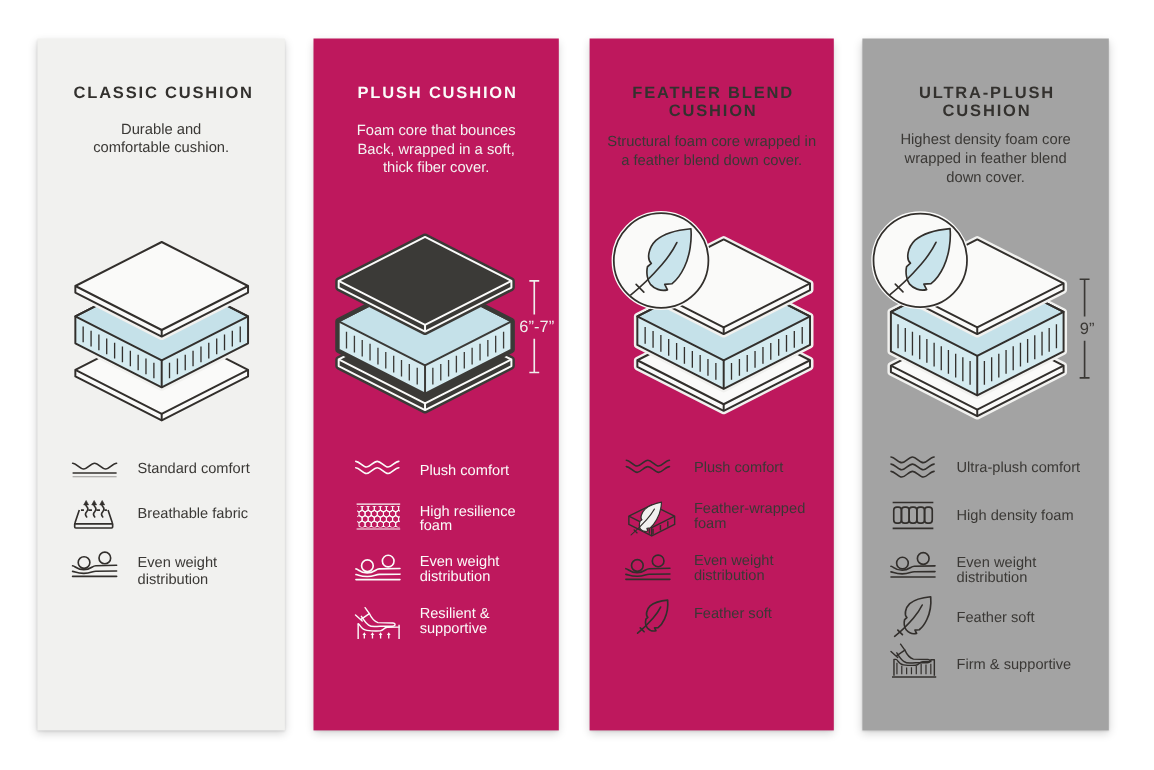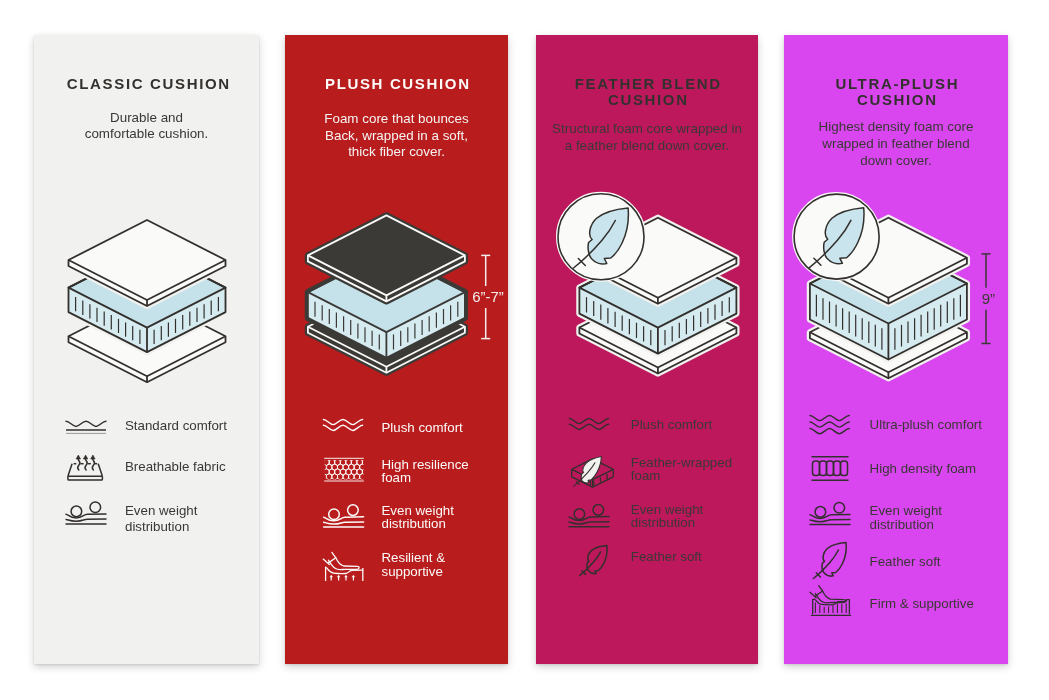--- a/index.html
+++ b/index.html
@@ -70,21 +70,21 @@
       <text x="91" y="436" font-size="13.3" fill="#3a3835" text-anchor="start">Breathable fabric</text>
       <circle cx="42.4" cy="476.4" r="5.3" fill="none" stroke="#322f2c" stroke-width="1.5"></circle>
       <circle cx="61.3" cy="472.2" r="5.3" fill="none" stroke="#322f2c" stroke-width="1.5"></circle>
       <path d="M32,479.3 c2.5,0.3 3.5,3.6 10.2,3.6 c6.5,0 7.5,-3.6 11,-3.6 L72,478.9" fill="none" stroke="#322f2c" stroke-width="1.5" stroke-linecap="round"></path>
       <path d="M32,484.4 c2.5,0.2 3.5,1.8 10.2,1.8 c6.5,0 7.5,-1.9 11,-1.9 L72,484.1" fill="none" stroke="#322f2c" stroke-width="1.5" stroke-linecap="round"></path>
       <line x1="32" y1="489" x2="72" y2="489" stroke="#322f2c" stroke-width="1.5" stroke-linecap="round"></line>
       <text x="91" y="480.3" font-size="13.3" fill="#3a3835" text-anchor="start">Even weight</text>
       <text x="91" y="496.3" font-size="13.3" fill="#3a3835" text-anchor="start">distribution</text>
     </svg>
   </div>
-<div class="card" style="left:285px;width:223px;background:#b91c1c">
+<div class="card" style="left:285px;width:223px;background:#be185d">
     <svg width="223" height="629" viewBox="0 0 223 629" font-family="Liberation Sans, sans-serif">
       <text x="112.8" y="54" font-size="15" fill="#fbfbfa" text-anchor="middle" font-weight="bold" letter-spacing="1.65">PLUSH CUSHION</text>
       <text x="111.5" y="88" font-size="13.4" fill="#f4f4f2" text-anchor="middle">Foam core that bounces</text>
       <text x="111.5" y="105" font-size="13.4" fill="#f4f4f2" text-anchor="middle">Back, wrapped in a soft,</text>
       <text x="111.5" y="121" font-size="13.4" fill="#f4f4f2" text-anchor="middle">thick fiber cover.</text>
       <path d="M101.4,251.8 L179.9,291.8 L179.9,297.8 L101.4,337.8 L22.9,297.8 L22.9,291.8 Z" fill="#3b3a37" stroke="#3b3a37" stroke-width="6.3" stroke-linejoin="round"></path>
       <path d="M101.4,251.8 L179.9,291.8 L179.9,297.8 L101.4,337.8 L22.9,297.8 L22.9,291.8 Z" fill="#3b3a37" stroke="#fbfbfa" stroke-width="1.8" stroke-linejoin="round"></path>
       <path d="M22.9,291.8 L101.4,331.8 L179.9,291.8" fill="none" stroke="#fbfbfa" stroke-width="1.8" stroke-linejoin="round"></path>
       <path d="M101.4,331.8 L101.4,337.8" fill="none" stroke="#fbfbfa" stroke-width="1.8"></path>
       <path d="M101.4,217.1 L179.9,257.1 L179.9,282.9 L101.4,322.9 L22.9,282.9 L22.9,257.1 Z" fill="#3b3a37" stroke="#3b3a37" stroke-width="6.3" stroke-linejoin="round"></path>
@@ -269,21 +269,21 @@
       <text x="94.8" y="478.6" font-size="13.3" fill="#3a3835" text-anchor="start">Even weight</text>
       <text x="94.8" y="491.9" font-size="13.3" fill="#3a3835" text-anchor="start">distribution</text>
       <g transform="translate(43.8,510.6) rotate(0) scale(0.5)">
         <path d="M54.3,0 C55.2,10 53.5,24 48.5,34.5 C45.5,41 41.5,46.5 37,50 L30.5,50.5 L33,55.5 C27,57 21,54.5 17.5,50.5 C14.8,47 13.5,40 14.8,34.5 L18.3,31.5 C13.8,27.5 15.8,17 22.5,10.5 C29.5,4.5 43,1 54.3,0 Z" fill="none" stroke="#322f2c" stroke-width="3" stroke-linejoin="round"></path>
         <path d="M-0.3,60 C8,53.5 18,44 28,32.5 C34,25.5 39,17.5 41.5,12.5" fill="none" stroke="#322f2c" stroke-width="3" stroke-linecap="round"></path>
         <path d="M4.5,50.5 L11.5,57.5" fill="none" stroke="#322f2c" stroke-width="3" stroke-linecap="round"></path>
       </g>
       <text x="94.8" y="526.4" font-size="13.3" fill="#3a3835" text-anchor="start">Feather soft</text>
     </svg>
   </div>
-<div class="card" style="left:784px;width:224px;background:#d946ef">
+<div class="card" style="left:784px;width:224px;background:#a3a3a3">
     <svg width="224" height="629" viewBox="0 0 224 629" font-family="Liberation Sans, sans-serif">
       <text x="113.3" y="54.4" font-size="15" fill="#33312e" text-anchor="middle" font-weight="bold" letter-spacing="1.65">ULTRA-PLUSH</text>
       <text x="113.3" y="70" font-size="15" fill="#33312e" text-anchor="middle" font-weight="bold" letter-spacing="1.65">CUSHION</text>
       <text x="112" y="96" font-size="13.4" fill="#3a3835" text-anchor="middle">Highest density foam core</text>
       <text x="112" y="113" font-size="13.4" fill="#3a3835" text-anchor="middle">wrapped in feather blend</text>
       <text x="112" y="130" font-size="13.4" fill="#3a3835" text-anchor="middle">down cover.</text>
       <path d="M104.4,257.3 L182.9,297.3 L182.9,303.3 L104.4,343.3 L25.9,303.3 L25.9,297.3 Z" fill="#f1f1ef" stroke="#f1f1ef" stroke-width="6.3" stroke-linejoin="round"></path>
       <path d="M104.4,257.3 L182.9,297.3 L182.9,303.3 L104.4,343.3 L25.9,303.3 L25.9,297.3 Z" fill="#fafaf9" stroke="#322f2c" stroke-width="1.8" stroke-linejoin="round"></path>
       <path d="M25.9,297.3 L104.4,337.3 L182.9,297.3" fill="none" stroke="#322f2c" stroke-width="1.8" stroke-linejoin="round"></path>
       <path d="M104.4,337.3 L104.4,343.3" fill="none" stroke="#322f2c" stroke-width="1.8"></path>

